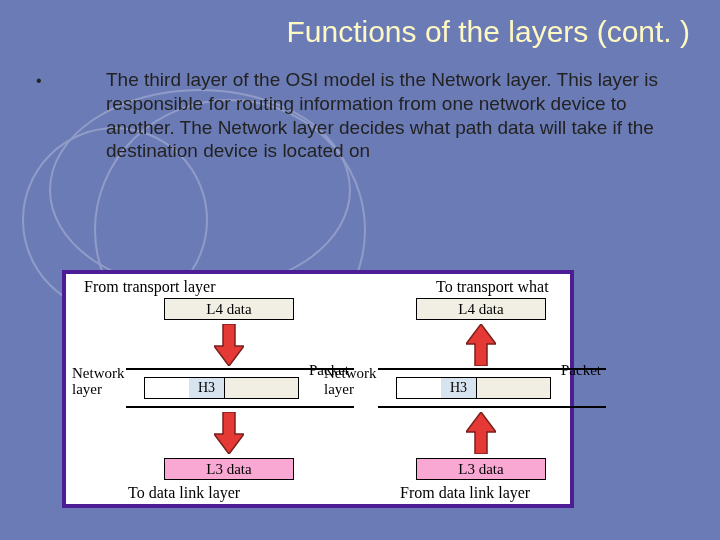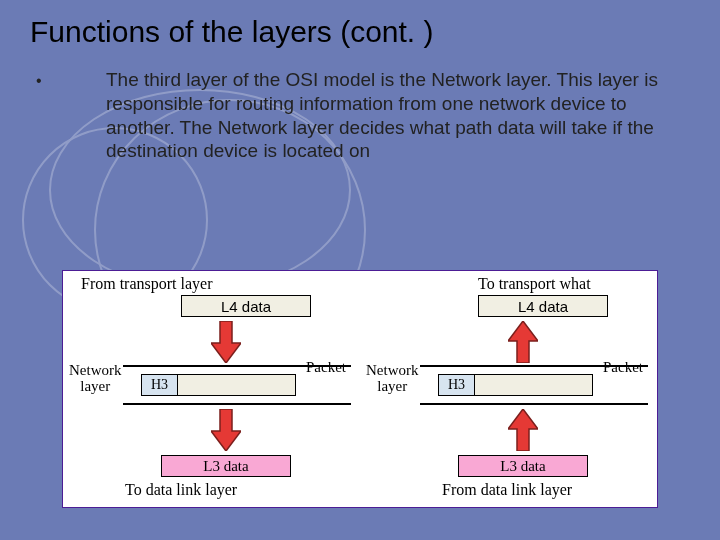--- a/index.html
+++ b/index.html
@@ -18,23 +18,23 @@
     width: 350px;
     height: 300px;
     pointer-events: none;
     opacity: 0.25;
   }
   .slide {
     position: relative;
     padding: 14px 30px 10px 30px;
   }
   .title {
-    color: #000000;
+    color: #fef9c3;
     font-size: 30px;
-    text-align: left;
+    text-align: right;
     font-weight: normal;
     line-height: 1.2;
     margin-bottom: 18px;
   }
   .body-row { display: flex; }
   .bullet-col {
     width: 34px;
     color: #222;
     font-size: 16px;
     padding-top: 4px;
@@ -45,26 +45,25 @@
     color: #222;
     font-family: Verdana, Arial, sans-serif;
     font-size: 19px;
     line-height: 1.25;
     margin-left: 42px;
   }
   .diagram-box {
     position: absolute;
     left: 62px;
     top: 270px;
-    width: 596px;
+    width: 512px;
     height: 238px;
     background: #ffffff;
-    border: 1px solid #4c1d95;
-    display: flex;
-    text-align: center;
+    border: 4px solid #4c1d95;
+    display: flex;
   }
   .panel {
     width: 50%;
     position: relative;
   }
   .caption-top {
     position: absolute;
     font-family: "Times New Roman", serif;
     font-size: 16px;
   }
@@ -81,31 +80,31 @@
   }
   .packet-label {
     position: absolute;
     font-family: "Times New Roman", serif;
     font-size: 15px;
   }
   .l4box {
     position: absolute;
     border: 1px solid #000;
     background: #f1efe3;
-    font-family: Liberation Sans, sans-serif;
+    font-family: Liberation Serif, serif;
     font-size: 15px;
     display: flex;
     align-items: center;
     justify-content: center;
-    margin-left: 20px;
   }
   .pkt {
     position: absolute;
     display: flex;
     border: 1px solid #000;
+    padding-left: 44px;
   }
   .pkt .cell {
     font-family: "Times New Roman", serif;
     font-size: 14px;
     display: flex;
     align-items: center;
     justify-content: center;
     background: #d7e4f0;
   }
   .pkt .cell.h3 { border-right: 1px solid #000; }

